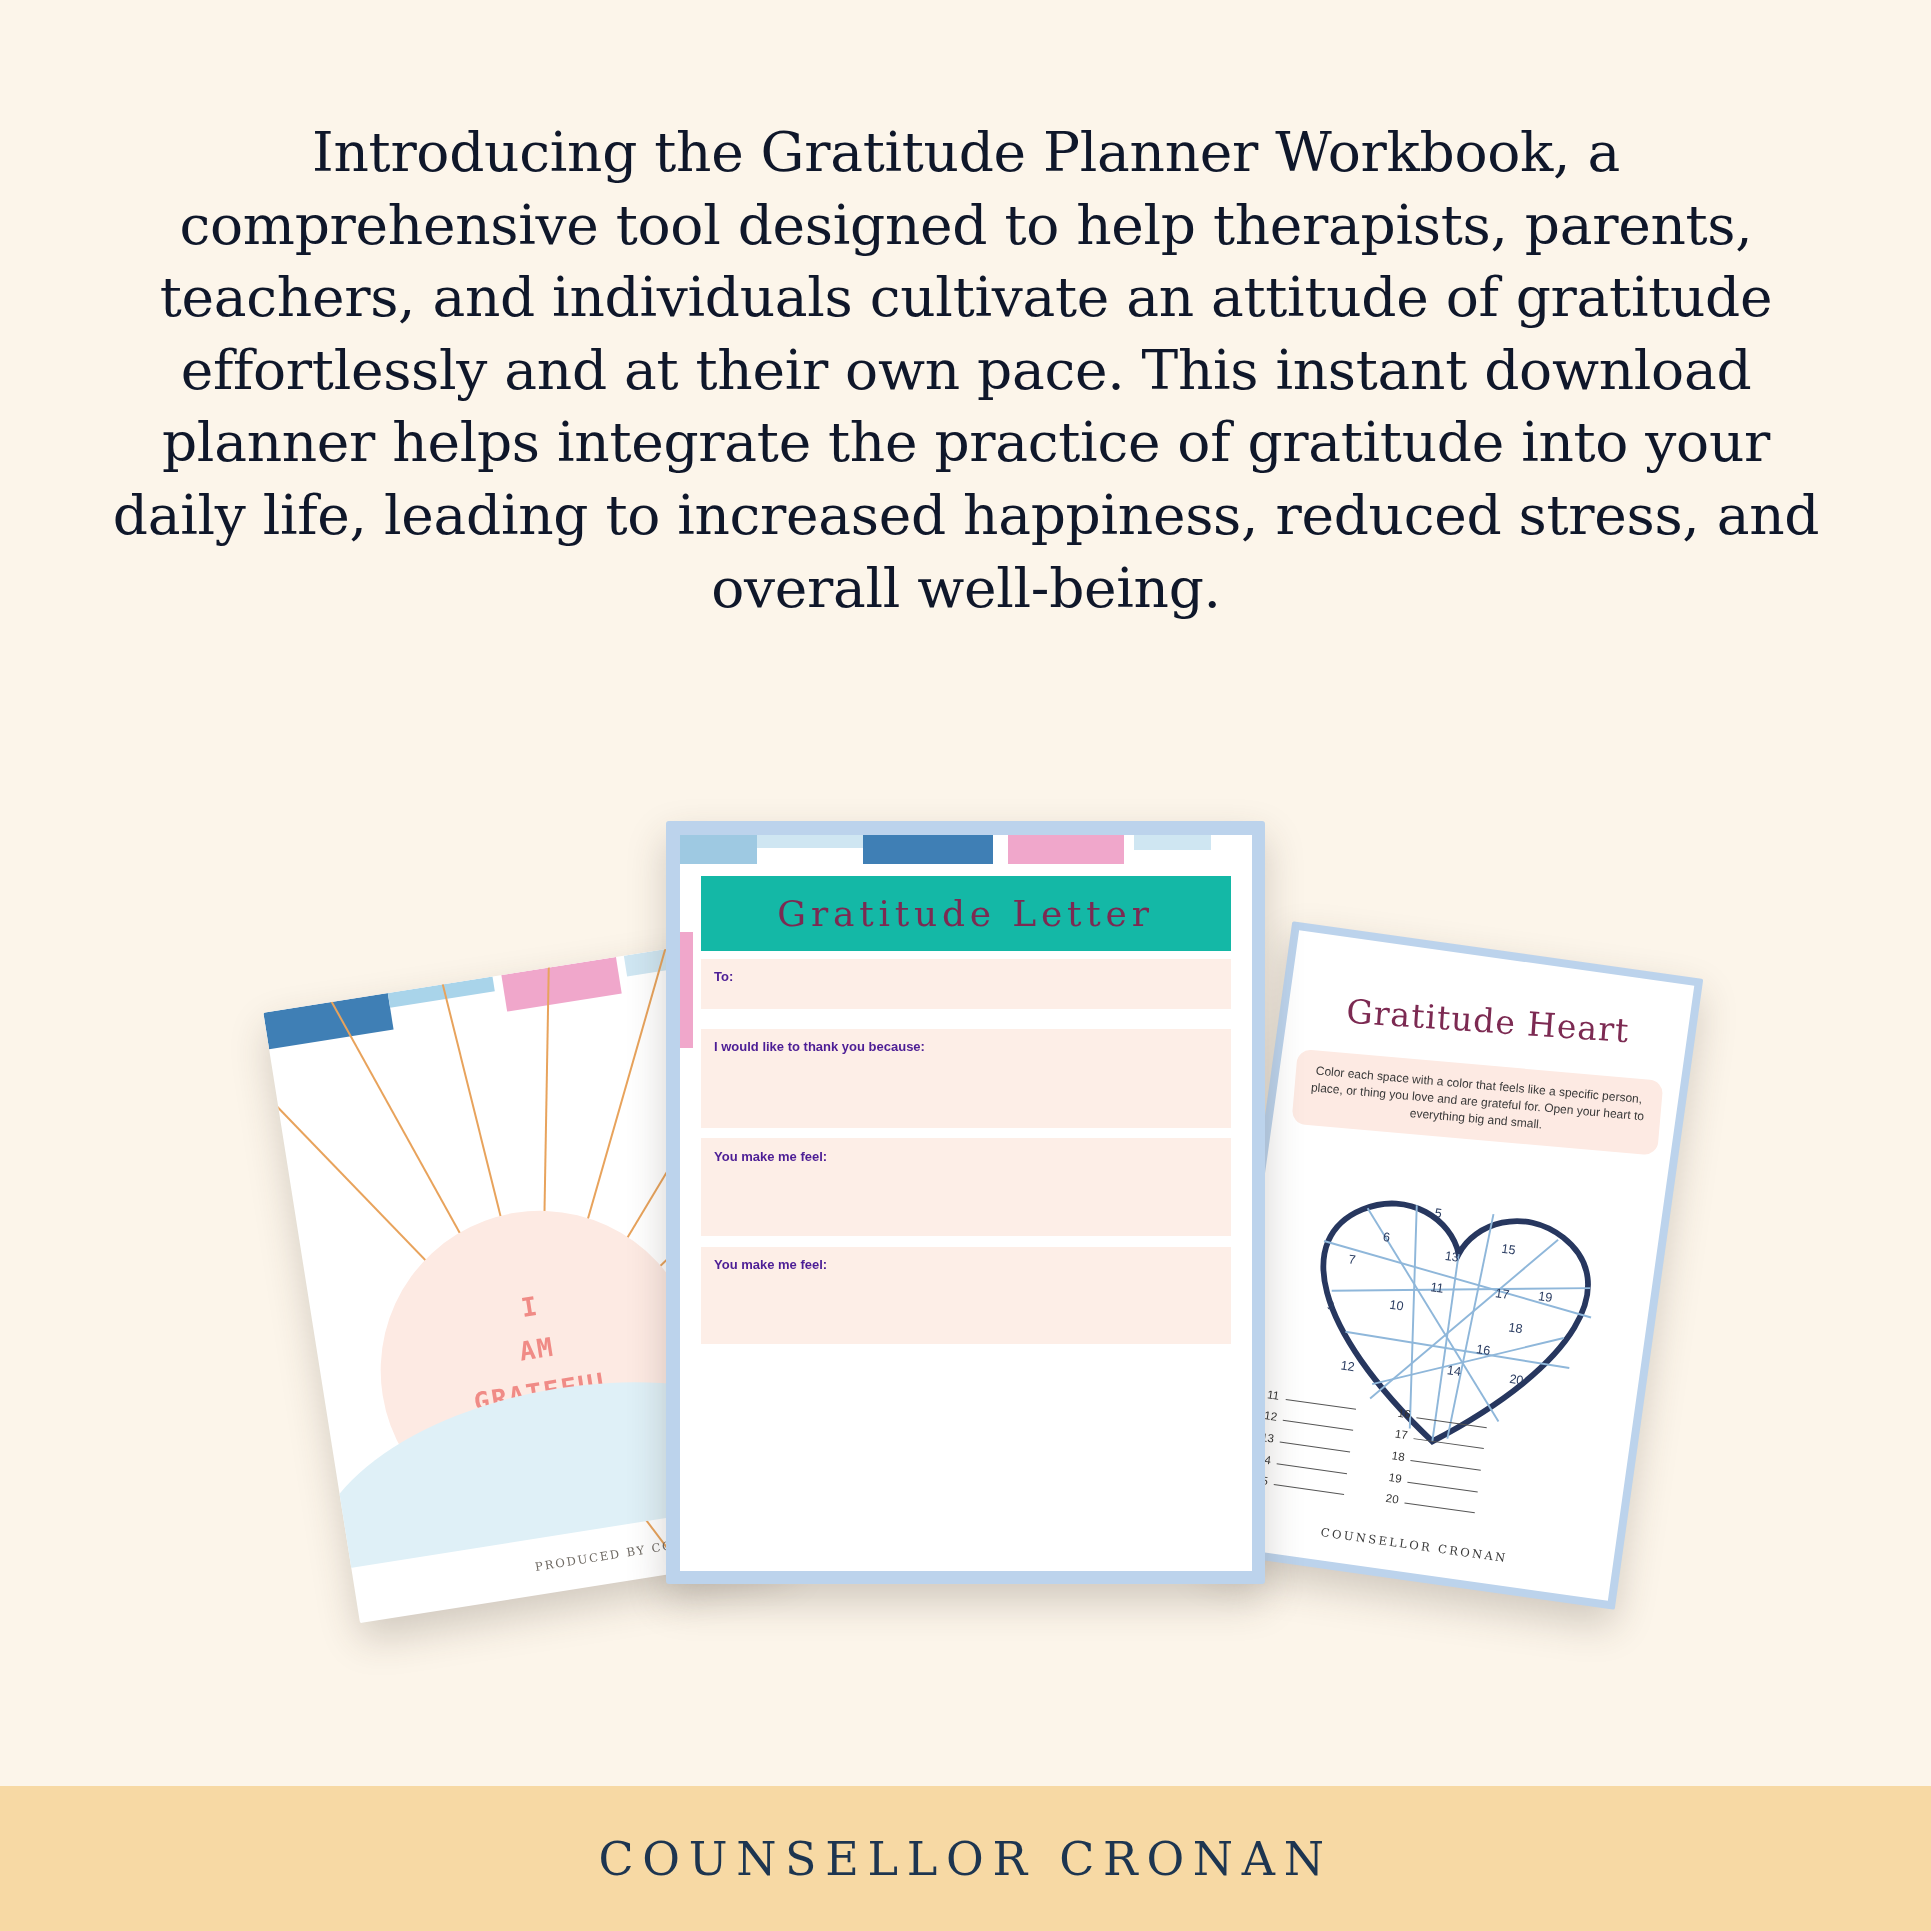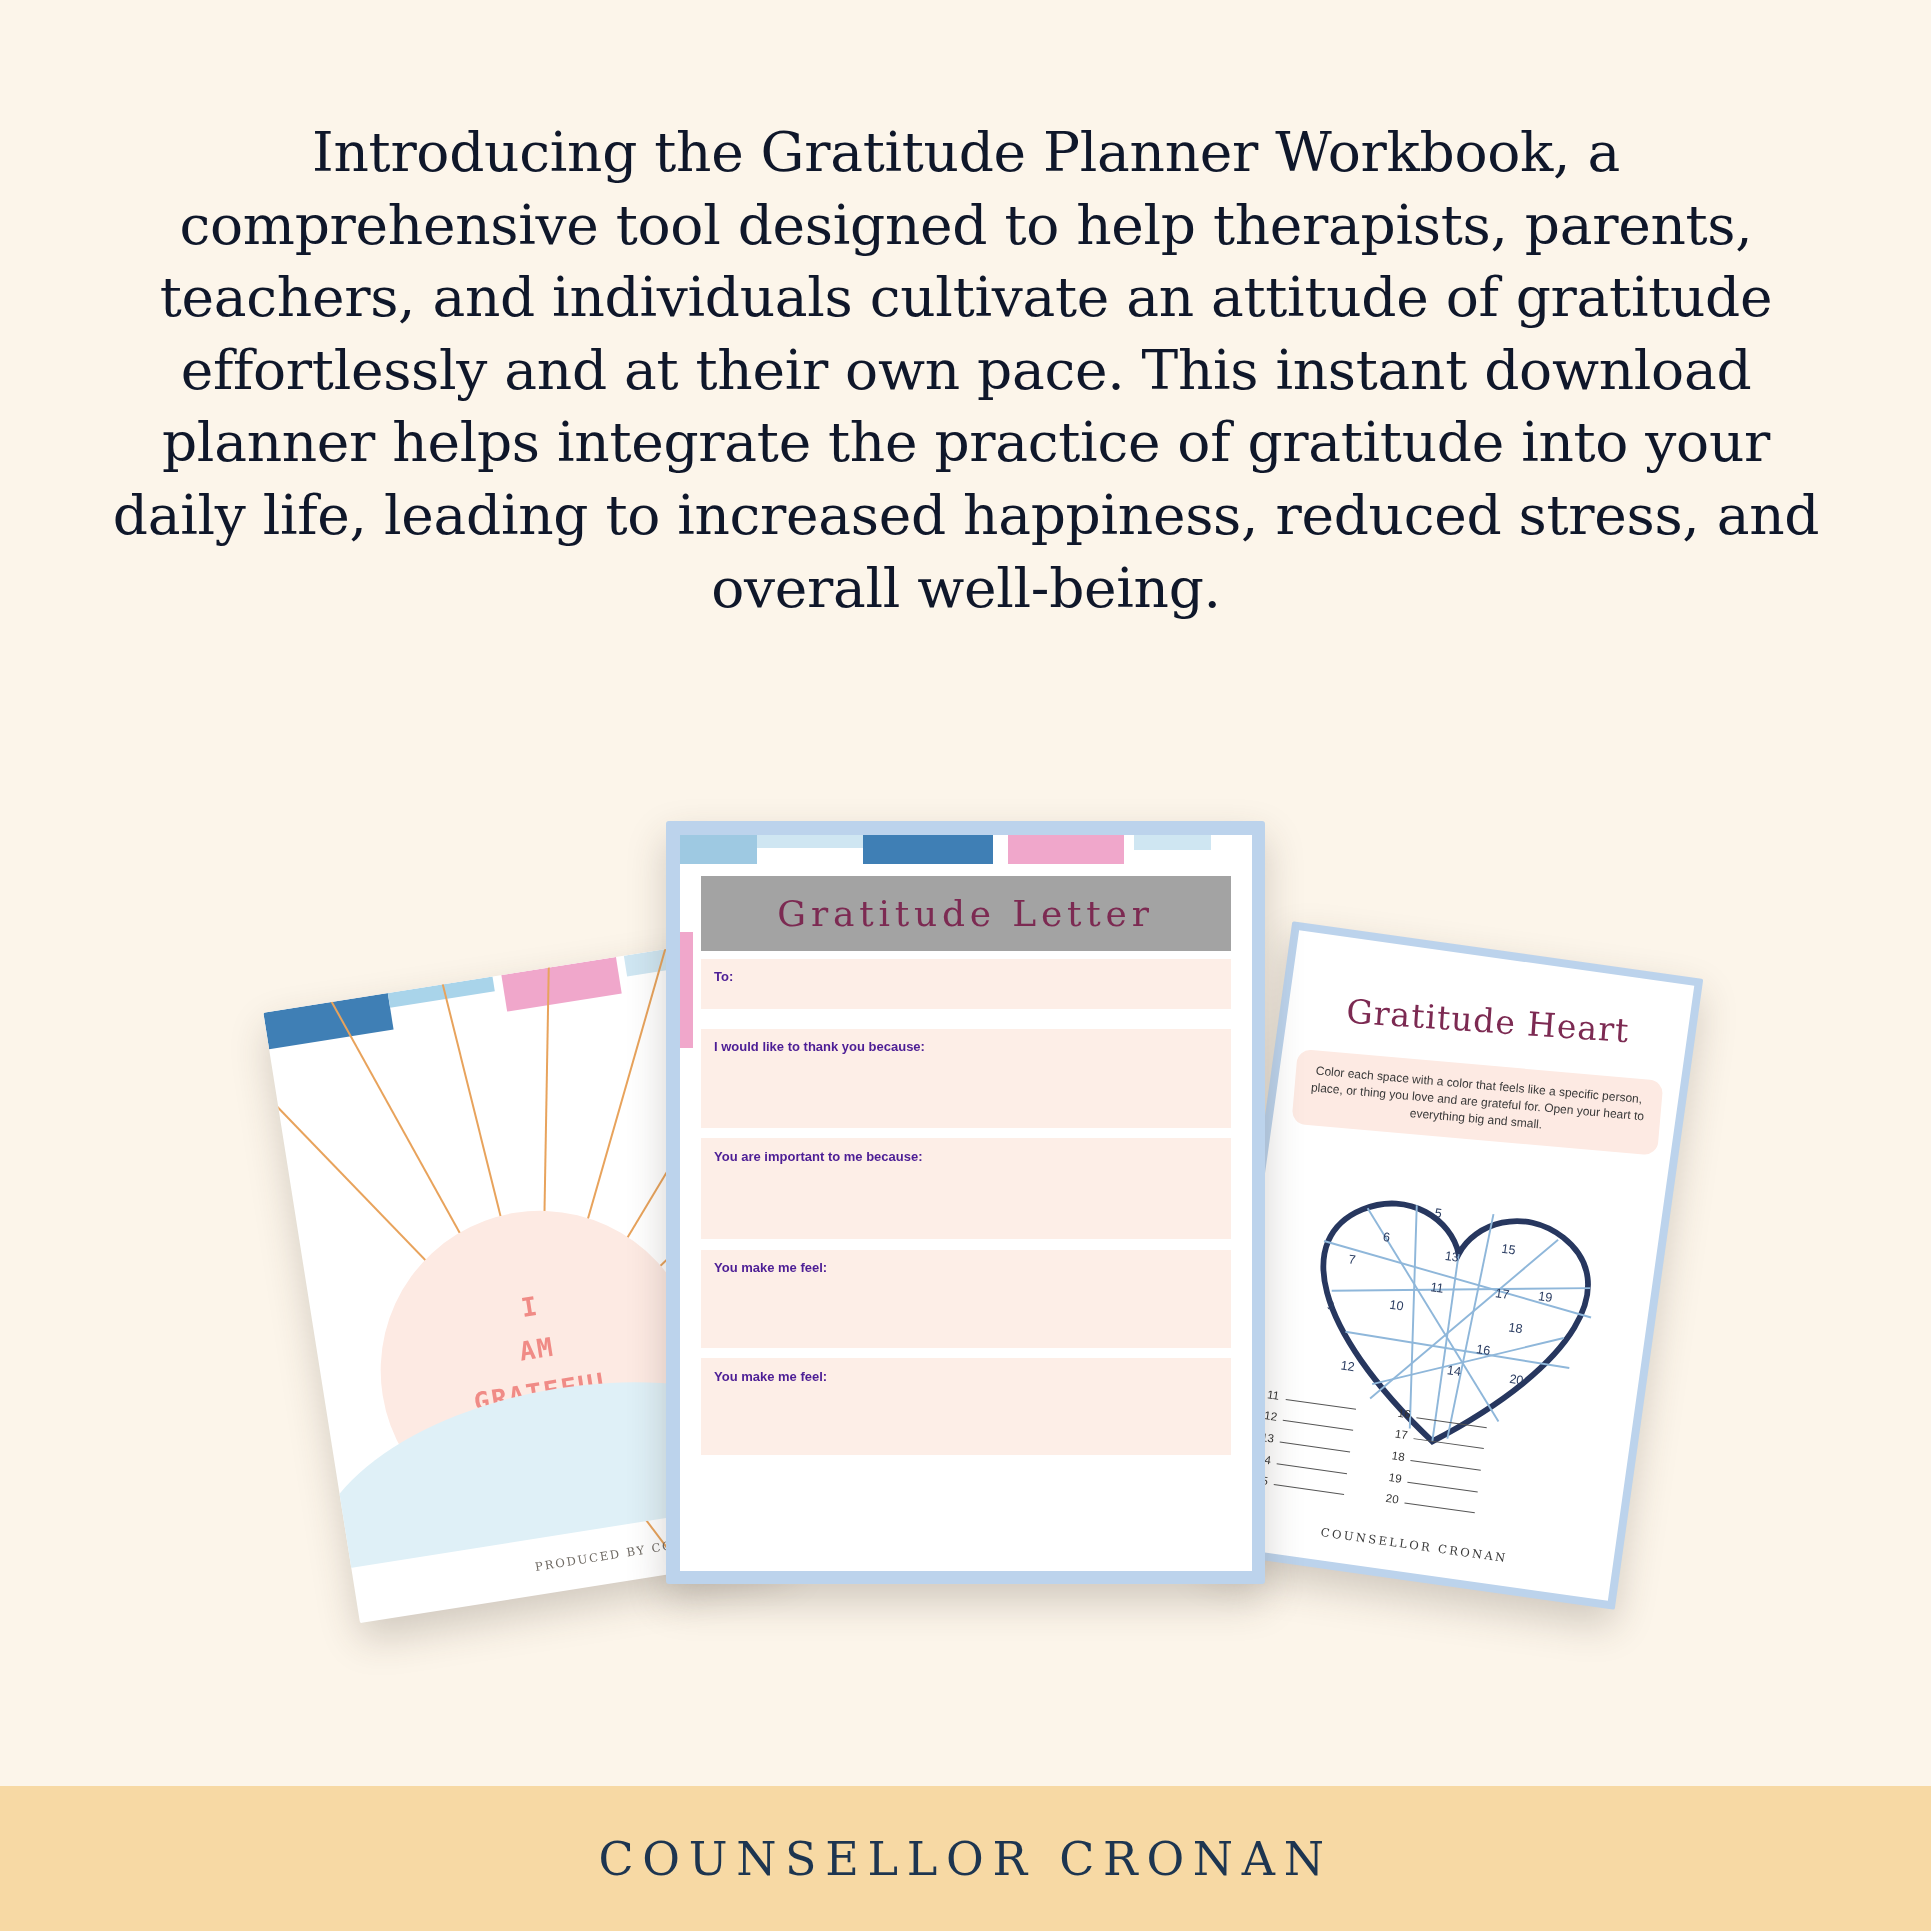--- a/index.html
+++ b/index.html
@@ -145,21 +145,21 @@
   .sc-topbar { position:absolute; top:0; left:0; width:100%; height:29px; }
   .sc-topbar .c1 { position:absolute; left:0;   top:0; width:77px;  height:29px; background:#9ec9e2; }
   .sc-topbar .c2 { position:absolute; left:77px; top:0; width:106px; height:13.5px; background:#cfe6f2; }
   .sc-topbar .c3 { position:absolute; left:183px;top:0; width:130px; height:29px; background:#3f7fb5; }
   .sc-topbar .c4 { position:absolute; left:328px;top:0; width:116px; height:29px; background:#f0a7cb; }
   .sc-topbar .c5 { position:absolute; left:454px;top:0; width:77px;  height:15.4px; background:#cfe6f2; }
   .sc-side { position:absolute; left:0; top:97px; width:13.5px; height:116px; background:#f0a7cb; }
 
   .sc-title {
     position:absolute; top:41px; left:21px; right:21px; height:75px;
-    background:#a3a3a3;
+    background:#14b8a6;
     display:flex; align-items:center; justify-content:center;
     font-family:"DejaVu Serif", serif;
     font-size:36px; letter-spacing:4.8px; color:#7c2a52;
   }
   .sc-fields { position:absolute; top:124px; left:21px; right:21px; }
   .sc-field {
     background:#fdeee7;
     margin-bottom:10.6px;
     padding:10.6px 13.5px;
     color:#4c1d95;
@@ -292,21 +292,20 @@
           <div class="c4"></div>
           <div class="c5"></div>
         </div>
         <div class="sc-side"></div>
 
         <div class="sc-title">Gratitude Letter</div>
 
         <div class="sc-fields">
           <div class="sc-field" style="height:50px;">To:</div>
           <div class="sc-field" style="height:99px;margin-top:20px;">I would like to thank you because:</div>
-          <div class="sc-field" style="height:101px;">You are important to me because:</div>
           <div class="sc-field" style="height:98px;">You make me feel:</div>
           <div class="sc-field" style="height:97px;">You make me feel:</div>
         </div>
       </div>
     </div>
 
   </div>
 
   <div class="footer">
     <div class="footer-text">COUNSELLOR CRONAN</div>

